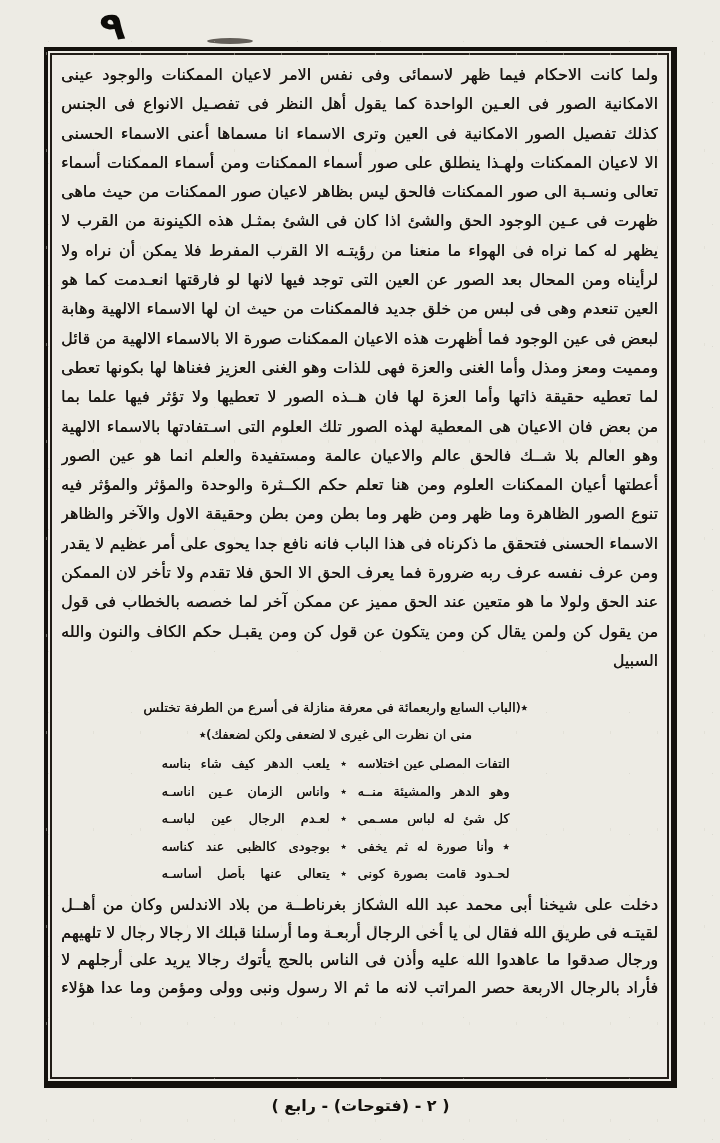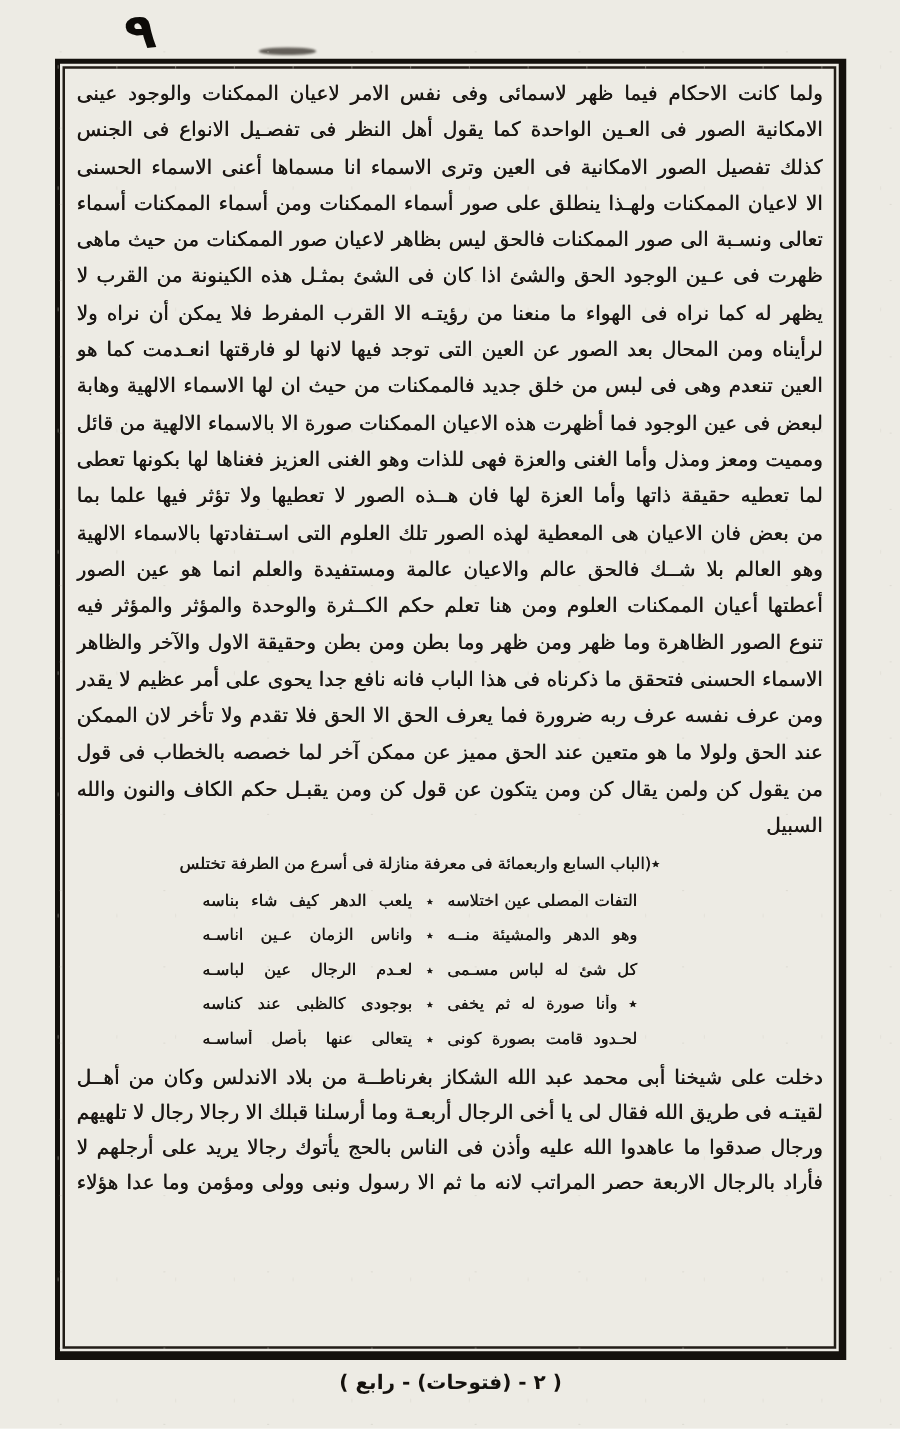--- a/index.html
+++ b/index.html
@@ -52,21 +52,21 @@
   }
   .tline{
     height:29.3px;line-height:29.3px;
     font-size:16px;
     text-align:justify;text-align-last:justify;
     overflow:hidden;
     text-shadow:.3px 0 0 currentColor;
     white-space:normal;
   }
   .tline.endline{text-align-last:right;}
-  .heading{margin-top:4px;transform:translateX(-24px);}
+  .heading{margin-top:20px;transform:translateX(-24px);}
   .hline{
     height:26.5px;line-height:26.5px;
     font-size:13px;text-align:center;
     text-shadow:.3px 0 0 currentColor;
     overflow:hidden;
   }
   .poem{
     width:348px;margin:2px auto 0;
     transform:translateX(-24px);
   }
@@ -121,20 +121,21 @@
         <div class="tline">تنوع الصور الظاهرة وما ظهر ومن ظهر وما بطن ومن بطن وحقيقة الاول والآخر والظاهر والباطن وانها نعوت لمن له</div>
         <div class="tline">الاسماء الحسنى فتحقق ما ذكرناه فى هذا الباب فانه نافع جدا يحوى على أمر عظيم لا يقدر قدره الا الله فمن عرف هذا</div>
         <div class="tline">ومن عرف نفسه عرف ربه ضرورة فما يعرف الحق الا الحق فلا تقدم ولا تأخر لان الممكن فى حال عدمه ليس بمتأخر</div>
         <div class="tline">عند الحق ولولا ما هو متعين عند الحق مميز عن ممكن آخر لما خصصه بالخطاب فى قول كن ومن عرف هـذا الباب عرف</div>
         <div class="tline">من يقول كن ولمن يقال كن ومن يتكون عن قول كن ومن يقبـل حكم الكاف والنون والله يقول الحق وهو يهدى</div>
         <div class="tline endline">السبيل</div>
       </div>
 
       <div class="heading">
         <div class="hline">٭(الباب السابع واربعمائة فى معرفة منازلة فى أسرع من الطرفة تختلس</div>
+        <div class="hline">منى ان نظرت الى غيرى لا لضعفى ولكن لضعفك)٭</div>
       </div>
 
       <div class="poem">
         <div class="verse">
           <div class="hemi rt">التفات المصلى عين اختلاسه</div>
           <div class="sep">٭</div>
           <div class="hemi lt">يلعب الدهر كيف شاء بناسه</div>
         </div>
         <div class="verse">
           <div class="hemi rt">وهو الدهر والمشيئة منــه</div>

